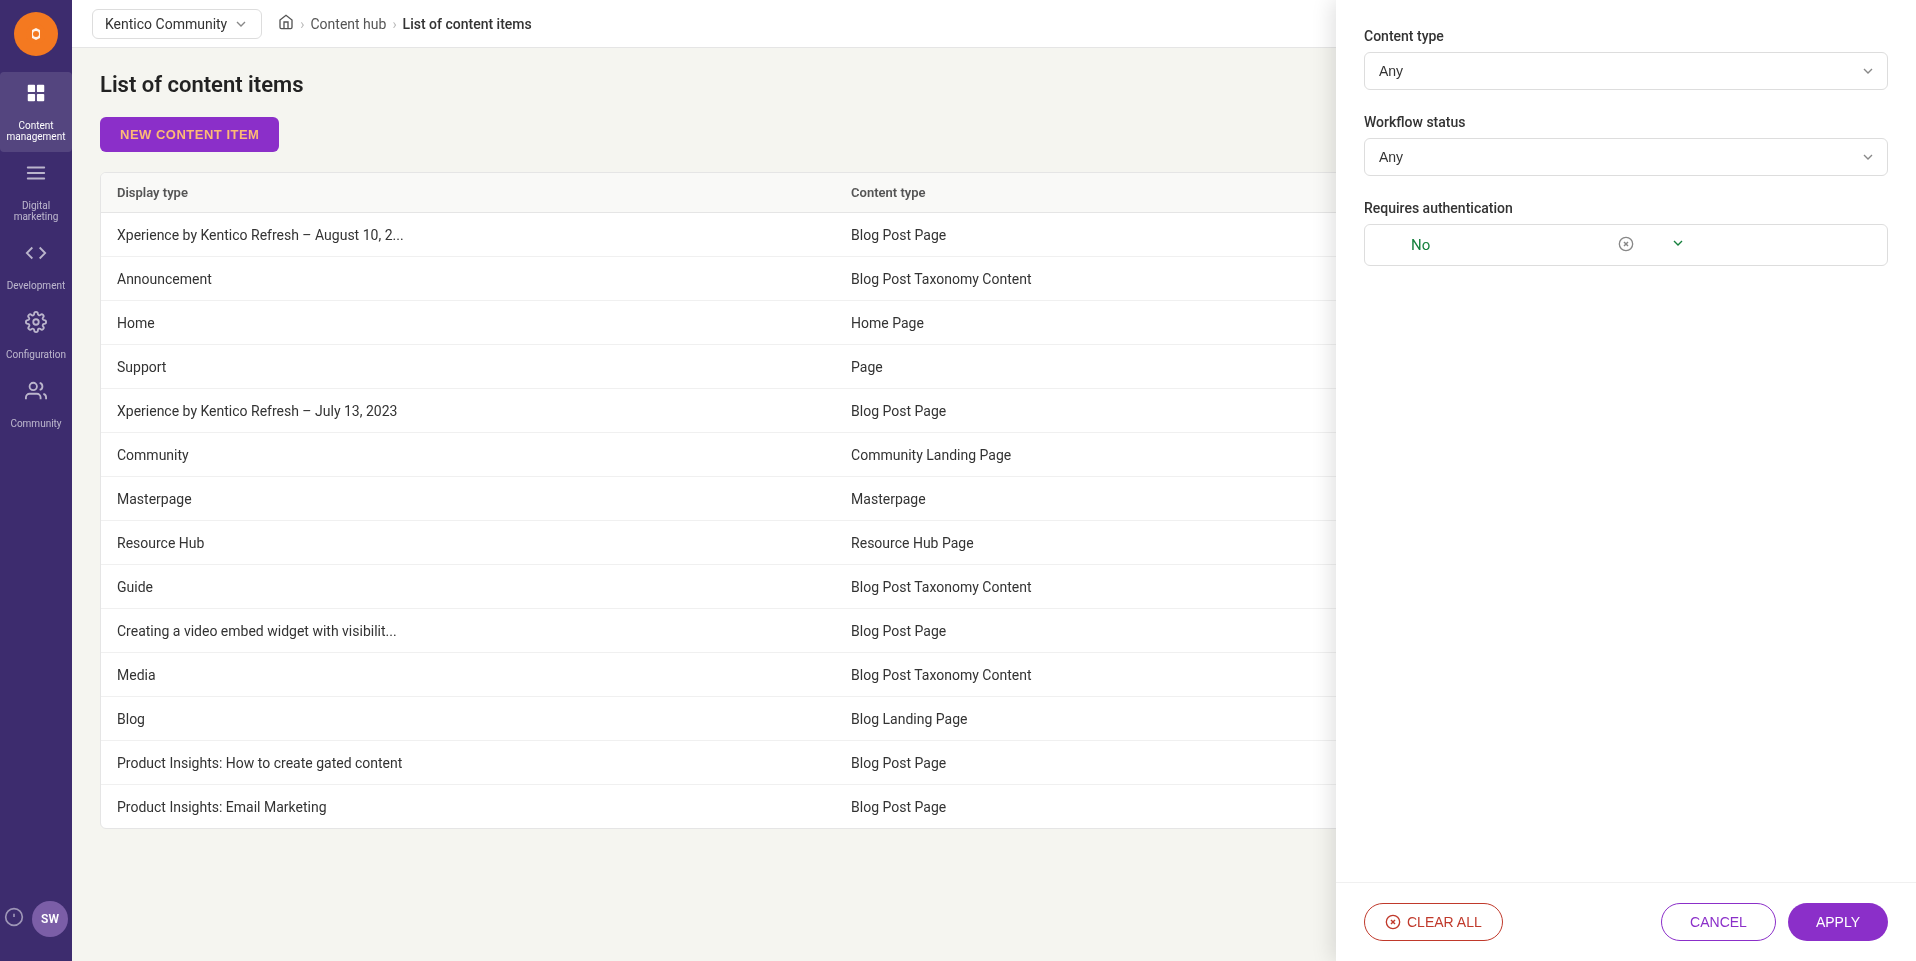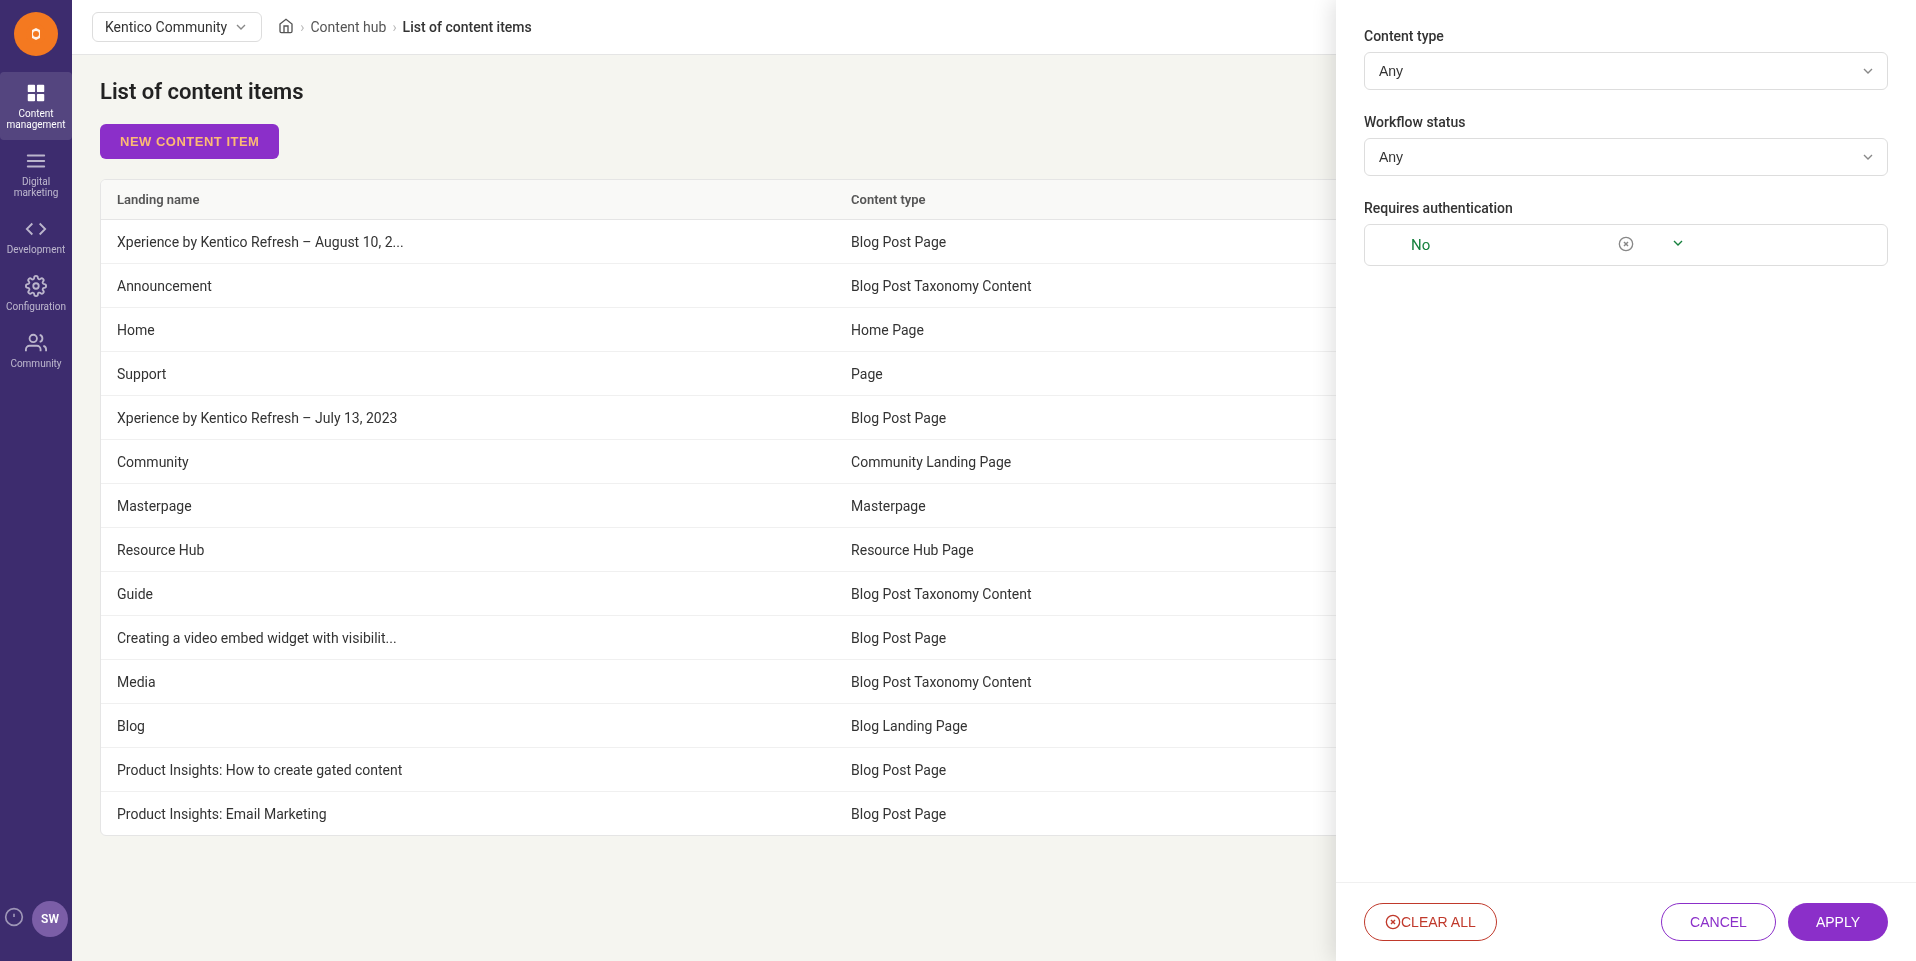--- a/index.html
+++ b/index.html
@@ -26,21 +26,21 @@
     }
     .sidebar-logo svg { width: 24px; height: 24px; }
     .sidebar-item {
       width: 100%;
       display: flex; flex-direction: column; align-items: center;
       padding: 10px 4px;
       cursor: pointer;
       color: rgba(255,255,255,0.65);
       font-size: 10px;
       text-align: center;
-      gap: 4px;
+      gap: 16px;
       border-radius: 4px;
     }
     .sidebar-item.active { color: #fff; background: rgba(255,255,255,0.12); }
     .sidebar-item svg { width: 22px; height: 22px; }
     .sidebar-bottom {
       margin-top: auto;
       display: flex; flex-direction: row; align-items: center; gap: 8px; padding-bottom: 12px;
     }
     .sidebar-avatar {
       width: 36px; height: 36px;
@@ -55,21 +55,21 @@
       flex: 1;
       display: flex;
       flex-direction: column;
       overflow: hidden;
     }
 
     
     .topbar {
       background: #fff;
       border-bottom: 1px solid #e5e5e5;
-      height: 55px;
+      height: 48px;
       display: flex; align-items: center; padding: 0 20px; gap: 16px;
       flex-shrink: 0;
     }
     .topbar-dropdown {
       display: flex; align-items: center; gap: 6px;
       border: 1px solid #ddd; border-radius: 6px;
       padding: 6px 12px; cursor: pointer; font-size: 14px; color: #333;
     }
     .topbar-dropdown svg { width: 16px; height: 16px; color: #888; }
     .breadcrumb {
@@ -204,21 +204,21 @@
     .select-chevron { color: #888; }
     .select-chevron svg { width: 16px; height: 16px; }
 
     
     .filter-footer {
       padding: 20px 28px;
       border-top: 1px solid #f0f0f0;
       display: flex; align-items: center; justify-content: space-between;
     }
     .btn-clear-all {
-      display: flex; align-items: center; 
+      display: flex; align-items: center; gap: 6px;
       border: 1.5px solid #c0392b; border-radius: 20px;
       background: #fff; color: #c0392b;
       padding: 10px 20px; font-size: 14px; font-weight: 500;
       cursor: pointer;
     }
     .btn-clear-all svg { width: 16px; height: 16px; }
     .filter-footer-right { display: flex; gap: 12px; }
     .btn-cancel {
       border: 1.5px solid #8b2fc9; border-radius: 20px;
       background: #fff; color: #8b2fc9;
@@ -328,21 +328,21 @@
     <h1 class="page-title">List of content items</h1>
 
     <div class="toolbar">
       <button class="btn-new">NEW CONTENT ITEM</button>
     </div>
 
     <div class="table-wrapper">
       <table>
         <thead>
           <tr>
-            <th>Landing name</th>
+            <th>Display type</th>
             <th>Content type</th>
             <th>Workflow status</th>
             <th>Authentication</th>
           </tr>
         </thead>
         <tbody id="table-body">
         <tr>
       <td>Xperience by Kentico Refresh – August 10, 2...</td>
       <td>Blog Post Page</td>
       <td>

